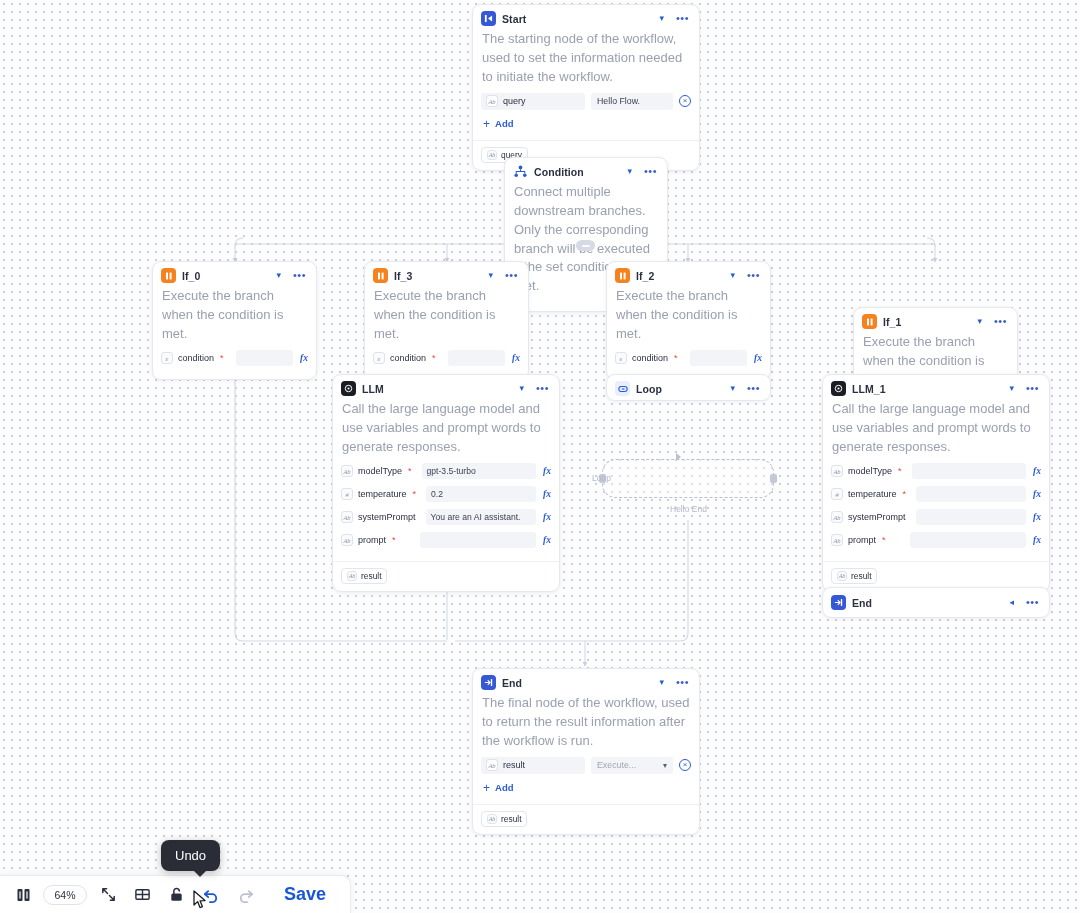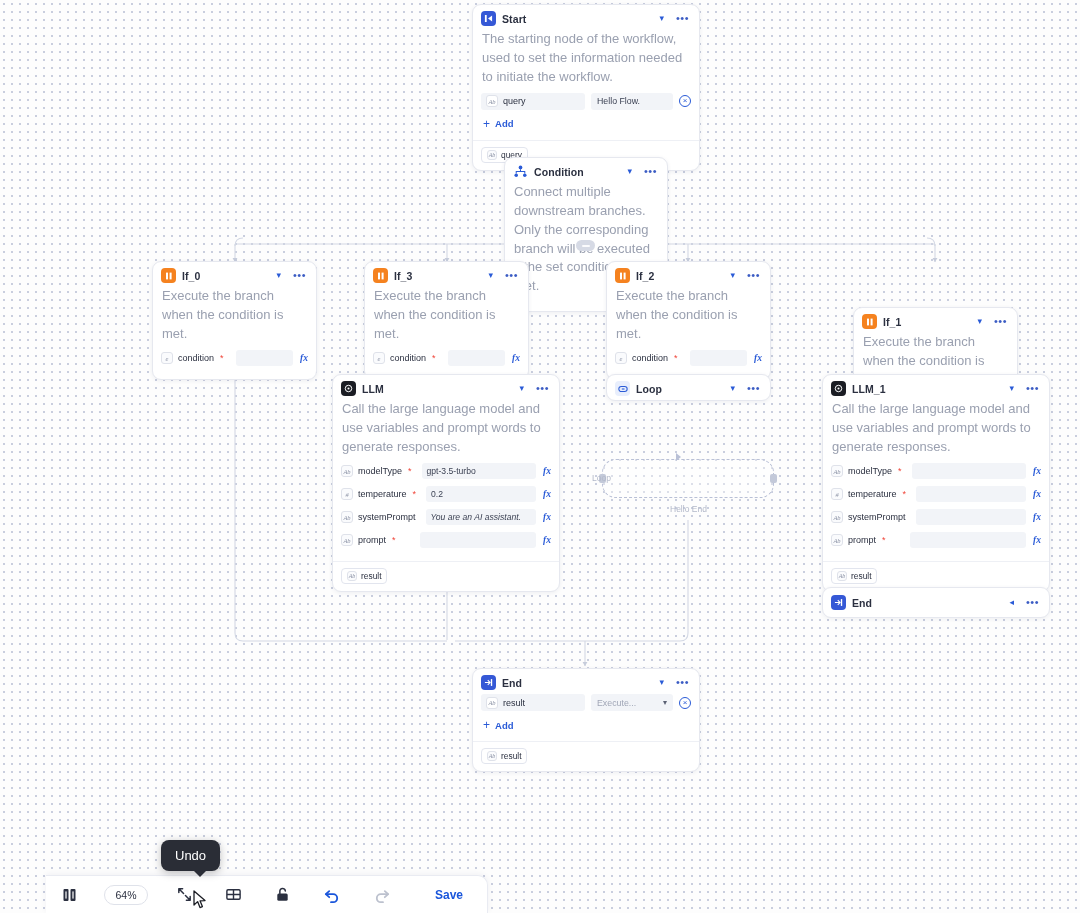--- a/index.html
+++ b/index.html
@@ -241,24 +241,23 @@
     bottom: 0px;
     height: 38px;
     background: #ffffff;
     border: 1px solid #e9ebf2;
     border-left: none;
     border-bottom: none;
     border-radius: 0 10px 0 0;
     box-shadow: 0 -1px 6px rgba(30,40,80,0.06);
     display: flex;
     align-items: center;
-    gap: 16px;
+    gap: 1px;
     padding: 0 14px 0 8px;
     z-index: 40;
-    margin-left: 46px;
   }
   .tb-item {
     height: 38px;
     display: flex; align-items: center; justify-content: center;
     padding: 0 8px;
     cursor: pointer;
     position: relative;
   }
   .zoom-pill {
     border: 1px solid #dfe2ea;
@@ -268,21 +267,21 @@
     display: flex; align-items: center; justify-content: center;
     font-size: 10.5px;
     color: #2b3040;
     padding: 0 7px;
     margin: 0 4px 0 2px;
     cursor: pointer;
   }
   .tb-save {
     color: #1a56db;
     font-weight: 700;
-    font-size: 12px;
+    font-size: 18px;
     padding: 0 10px;
     cursor: pointer;
     margin-left: 10px;
   }
 
   
   #tooltip {
     position: absolute;
     left: 161px;
     bottom: 42px;
@@ -539,21 +538,21 @@
         <span class="field-name">temperature</span>
         <span class="req">*</span>
         <span class="field-spacer"></span>
         <span class="field-input" style="width:116px;">0.2</span>
         <span class="fx">fx</span>
       </div>
       <div class="field">
         <span class="type-badge">Ab</span>
         <span class="field-name">systemPrompt</span>
         <span class="field-spacer"></span>
-        <span class="field-input" style="width:116px;font-style:italic;">You are an AI assistant.</span>
+        <span class="field-input" style="width:116px;">You are an AI assistant.</span>
         <span class="fx">fx</span>
       </div>
       <div class="field">
         <span class="type-badge">Ab</span>
         <span class="field-name">prompt</span>
         <span class="req">*</span>
         <span class="field-spacer"></span>
         <span class="field-input empty" style="width:116px;"></span>
         <span class="fx">fx</span>
       </div>
@@ -660,20 +659,21 @@
       <span class="node-icon" style="background:#3558d6;">
         <svg width="9" height="9" viewBox="0 0 10 10">
             <path d="M1 5 h5 M4.2 2.4 L6.8 5 L4.2 7.6" stroke="#fff" stroke-width="1.2" fill="none"></path>
             <rect x="7.6" y="1.2" width="1.5" height="7.6" fill="#fff"></rect>
           </svg>
       </span>
       <span class="node-title">End</span>
       <span class="head-btn">▾</span>
       <span class="head-btn dots">•••</span>
     </div>
+    <div class="node-desc">The final node of the workflow, used to return the result information after the workflow is run.</div>
     <div class="node-body">
       <div class="kv-row">
         <span class="kv-key">
           <span class="type-badge">Ab</span>
           <span class="k">result</span>
         </span>
         <span class="kv-val placeholder">
           <span>Execute...</span>
           <span class="chev">▾</span>
         </span>

